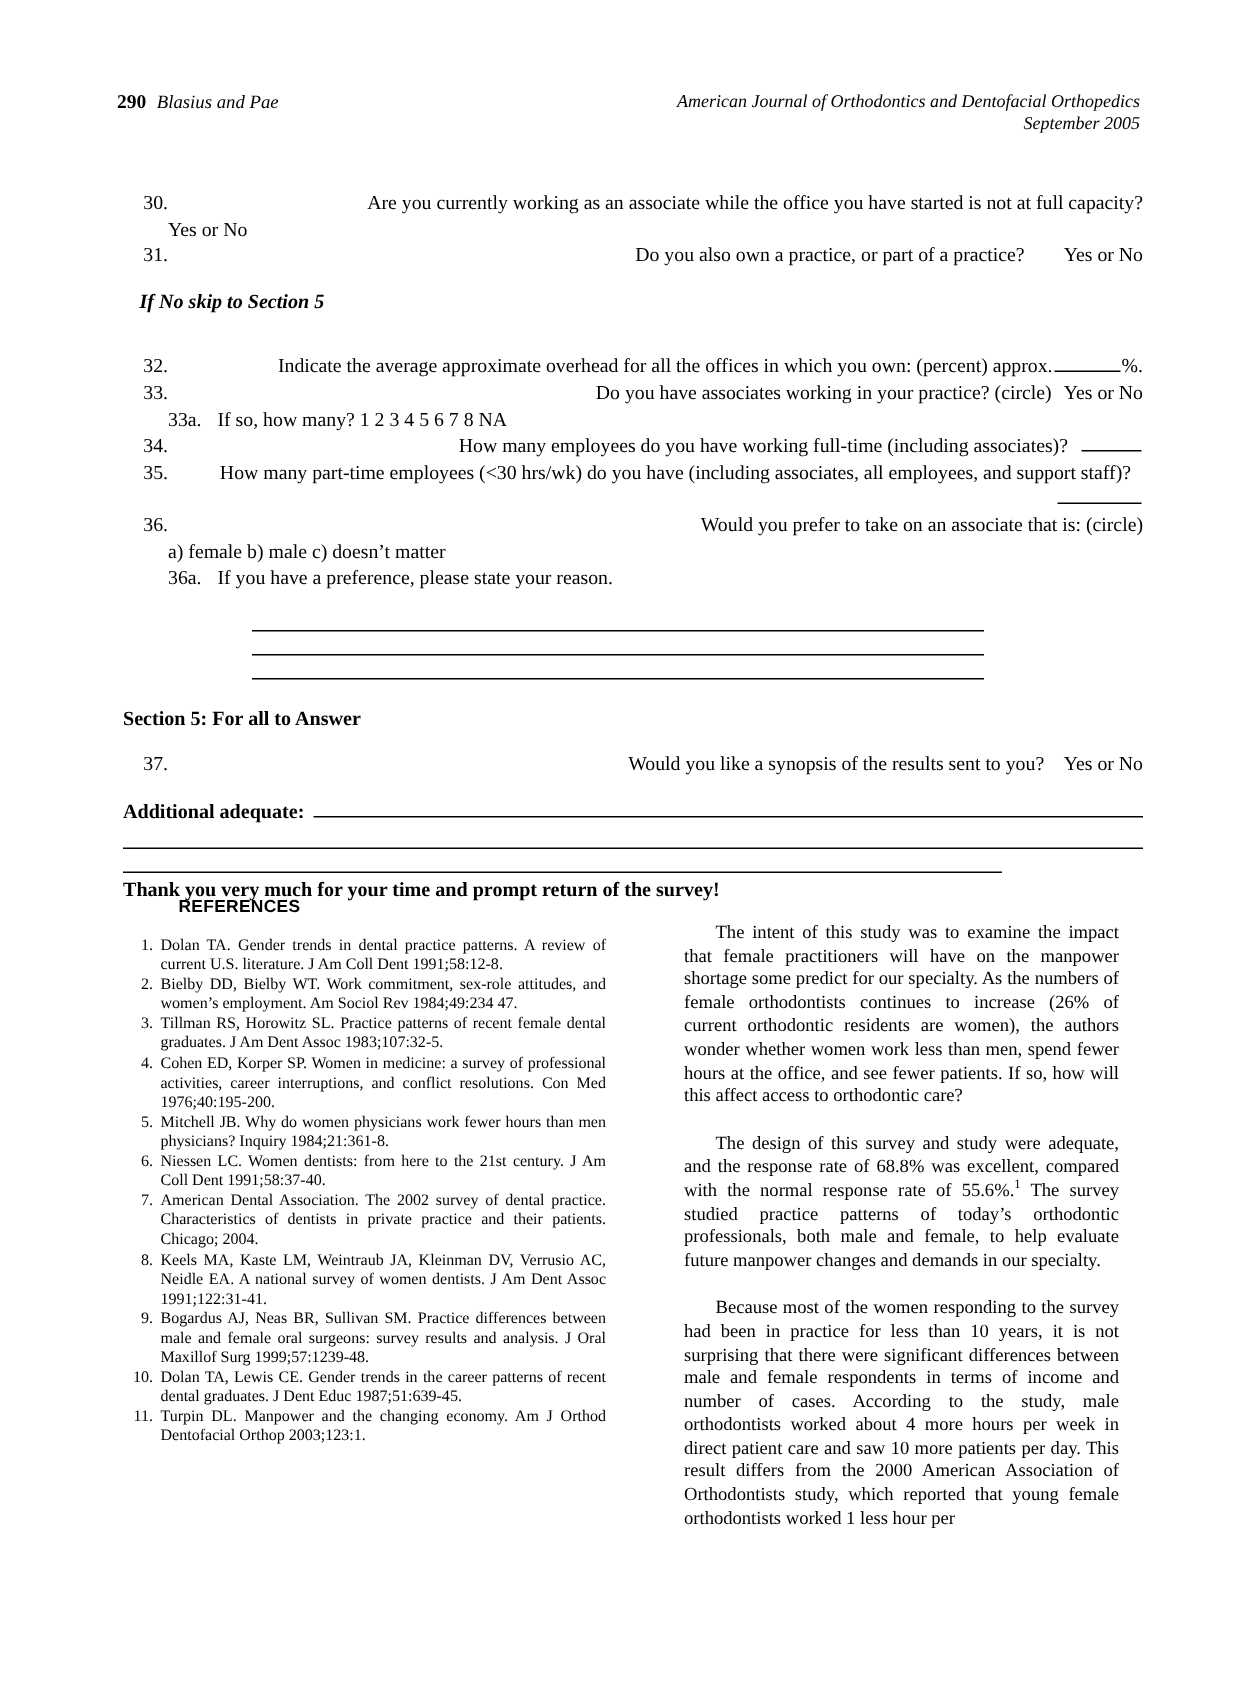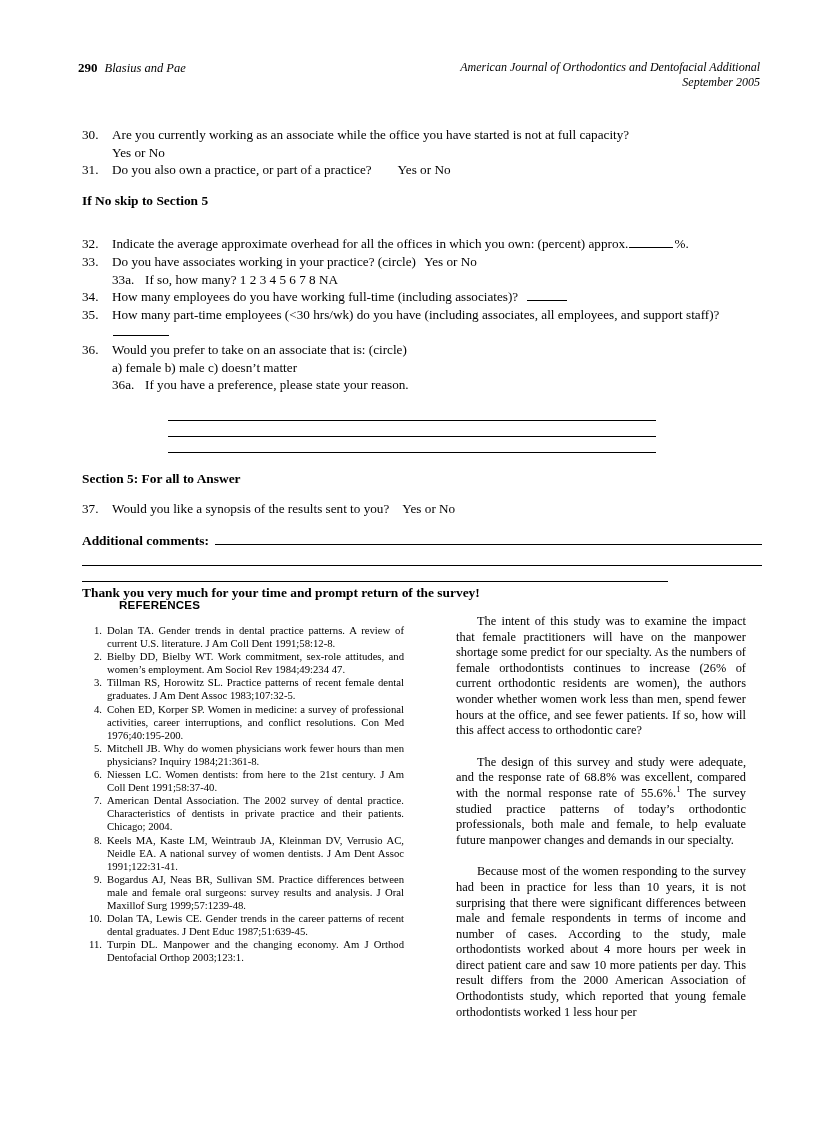--- a/index.html
+++ b/index.html
@@ -58,20 +58,21 @@
     position: absolute;
     left: 82px;
     top: 126px;
     width: 680px;
     font-size: 13.2px;
     line-height: 17.6px;
   }
   .q-row {
     display: flex;
     align-items: baseline;
+    text-align: right;
   }
   .q-num {
     width: 30px;
     flex: 0 0 30px;
     white-space: nowrap;
   }
   .q-body {
     flex: 1 1 auto;
   }
   .q-indent {
@@ -85,21 +86,23 @@
     align-items: baseline;
     padding-left: 30px;
   }
   .sub-num {
     width: 33px;
     flex: 0 0 33px;
     white-space: nowrap;
   }
   .bold-italic {
     font-weight: bold;
+    font-style: italic;
     font-size: 13.4px;
+    margin-left: 11px;
   }
   .sec-head {
     font-weight: bold;
     font-size: 13.4px;
   }
   .gap-md { height: 13px; }
   .gap-lg { height: 17px; }
 
   .blank-inline {
     display: inline-block;
@@ -223,21 +226,21 @@
 </head>
 <body>
 
 <div class="page">
 
   <div class="runhead">
     <div class="runhead-left">
       <span class="runhead-pageno">290</span><span class="runhead-authors">Blasius and Pae</span>
     </div>
     <div class="runhead-right">
-      <div>American Journal of Orthodontics and Dentofacial Additional</div>
+      <div>American Journal of Orthodontics and Dentofacial Orthopedics</div>
       <div>September 2005</div>
     </div>
   </div>
 
   <div class="survey">
 
     <div class="q-row">
       <div class="q-num">30.</div>
       <div class="q-body">Are you currently working as an associate while the office you have started is not at full capacity?</div>
     </div>
@@ -316,21 +319,21 @@
     <div class="q-row">
       <div class="q-num">37.</div>
       <div class="q-body">
         <span>Would you like a synopsis of the results sent to you?</span><span class="spacer-med"></span><span>Yes   or   No</span>
       </div>
     </div>
 
     <div class="gap-md"></div>
 
     <div class="addcom">
-      <div class="addcom-label">Additional comments:</div>
+      <div class="addcom-label">Additional adequate:</div>
       <div class="addcom-rule"></div>
     </div>
     <div class="rule-full"></div>
     <div class="rule-partial"></div>
 
     <div class="thanks">Thank you very much for your time and prompt return of the survey!</div>
   </div>
 
   <div class="columns">
 

